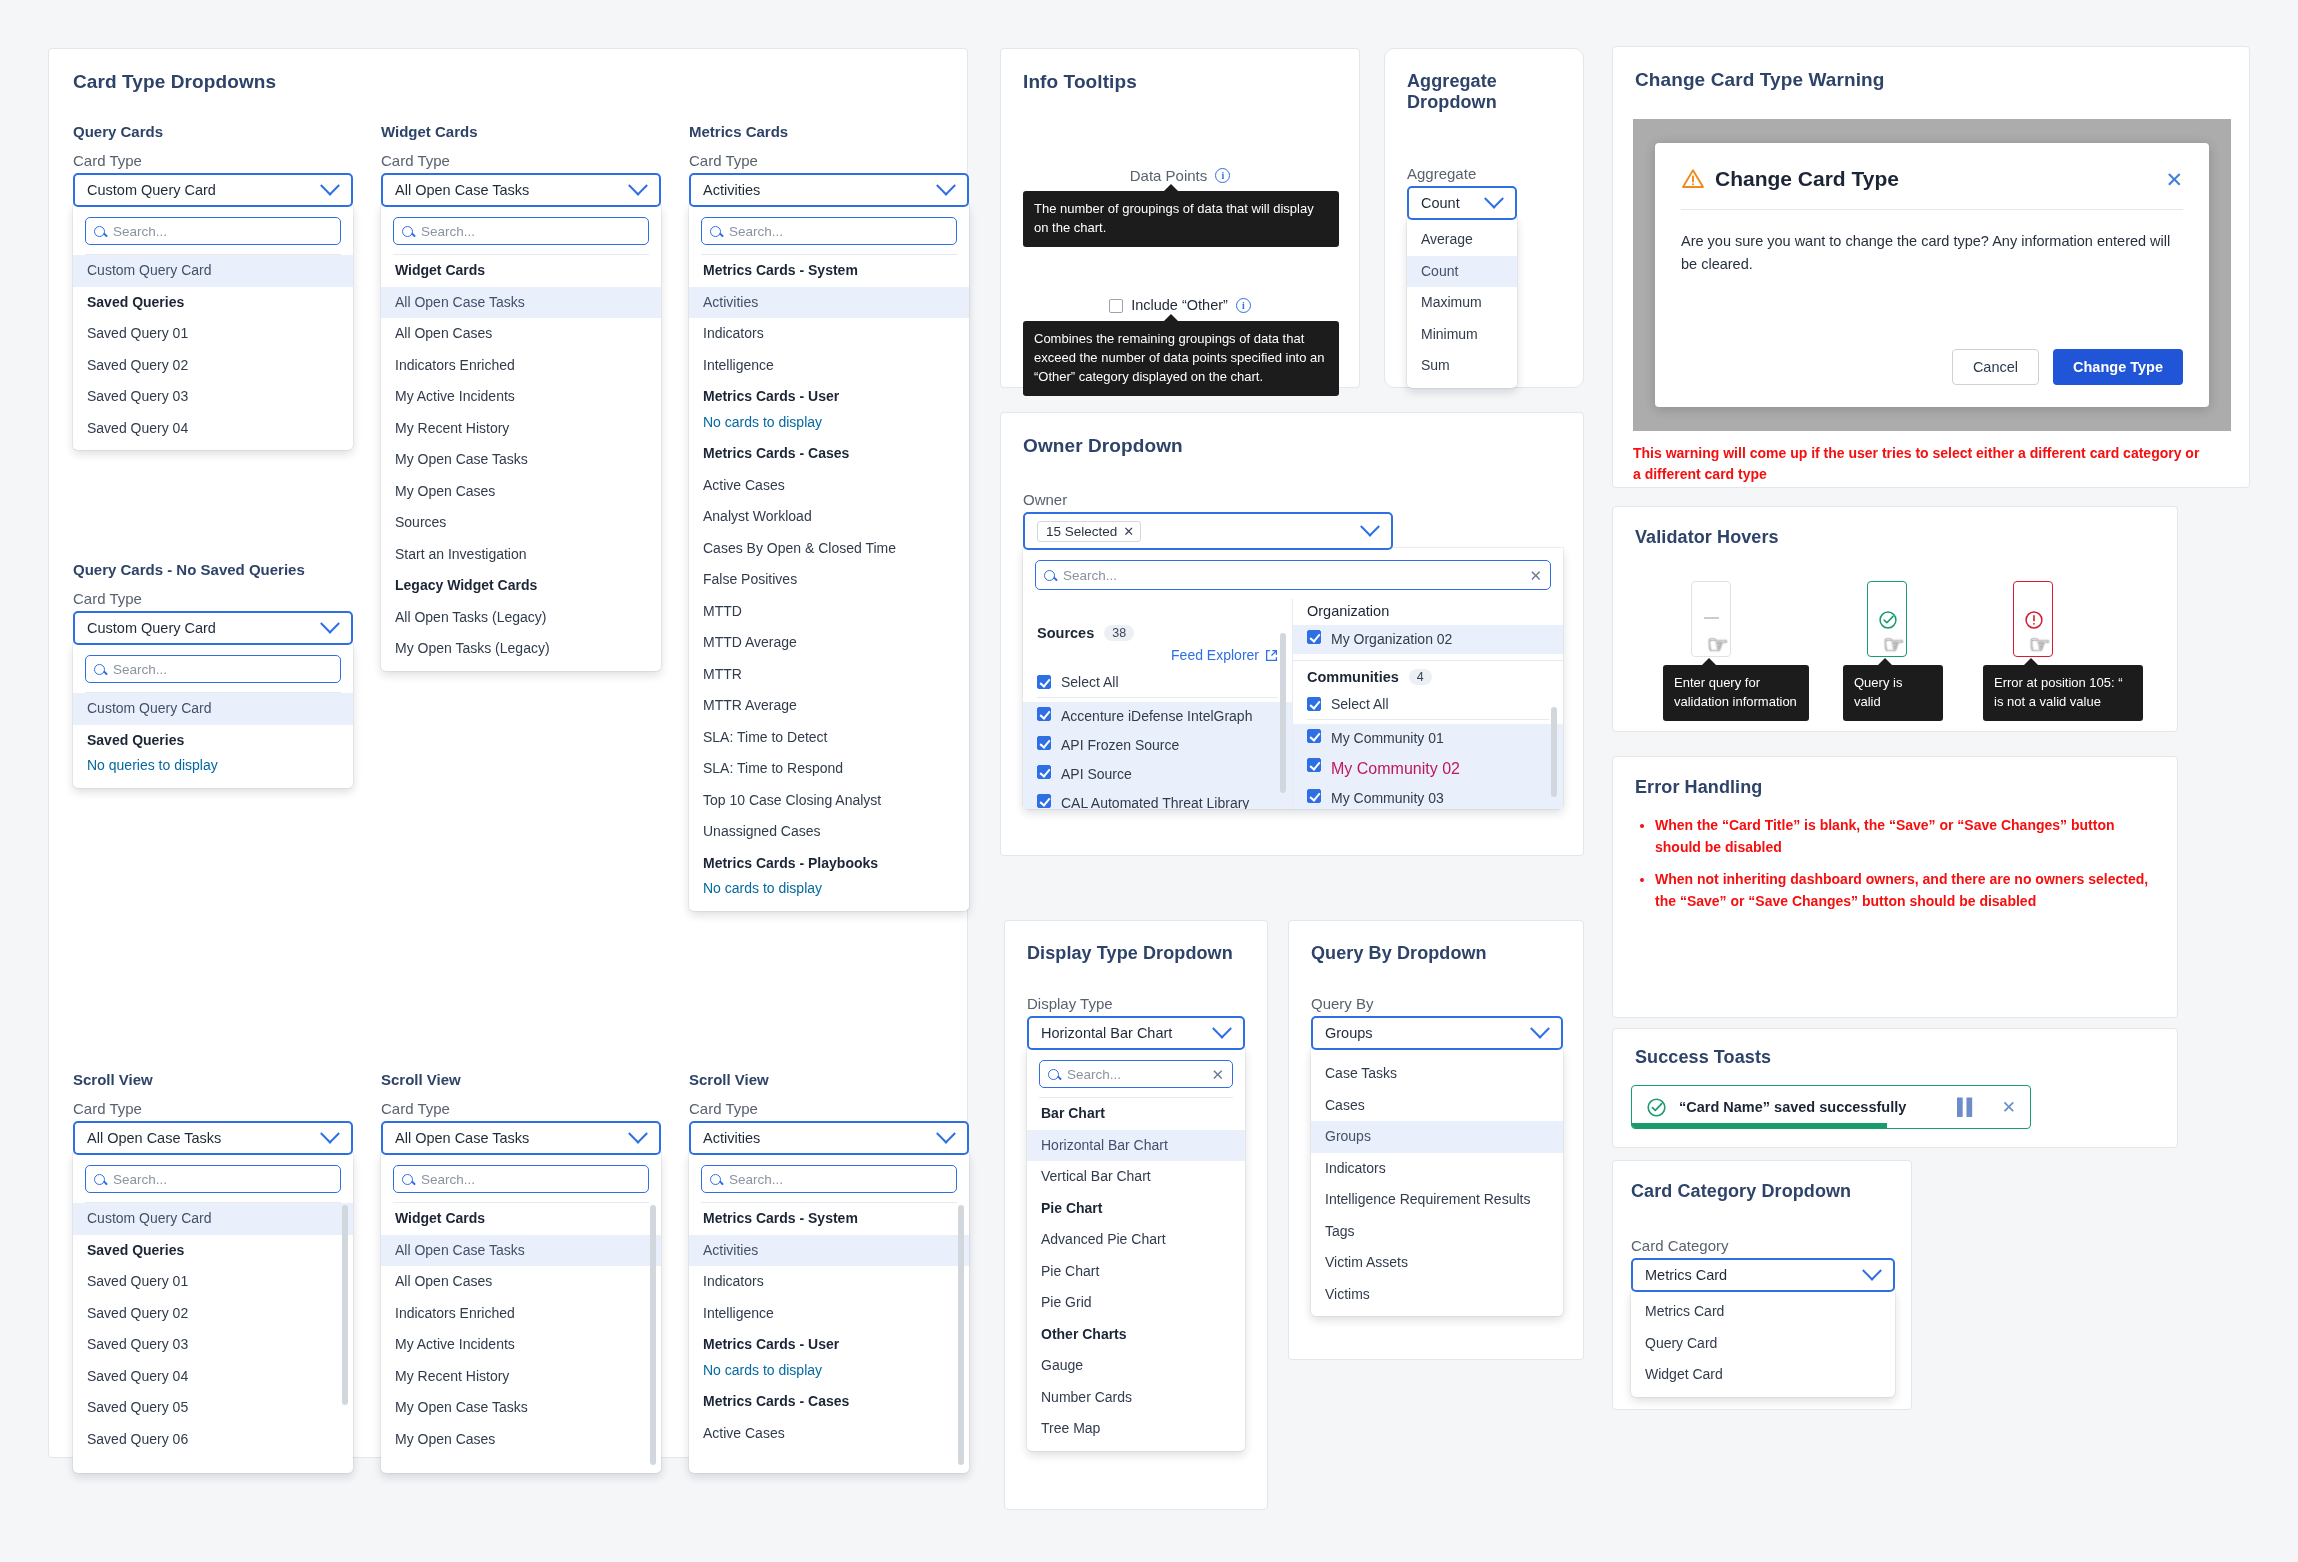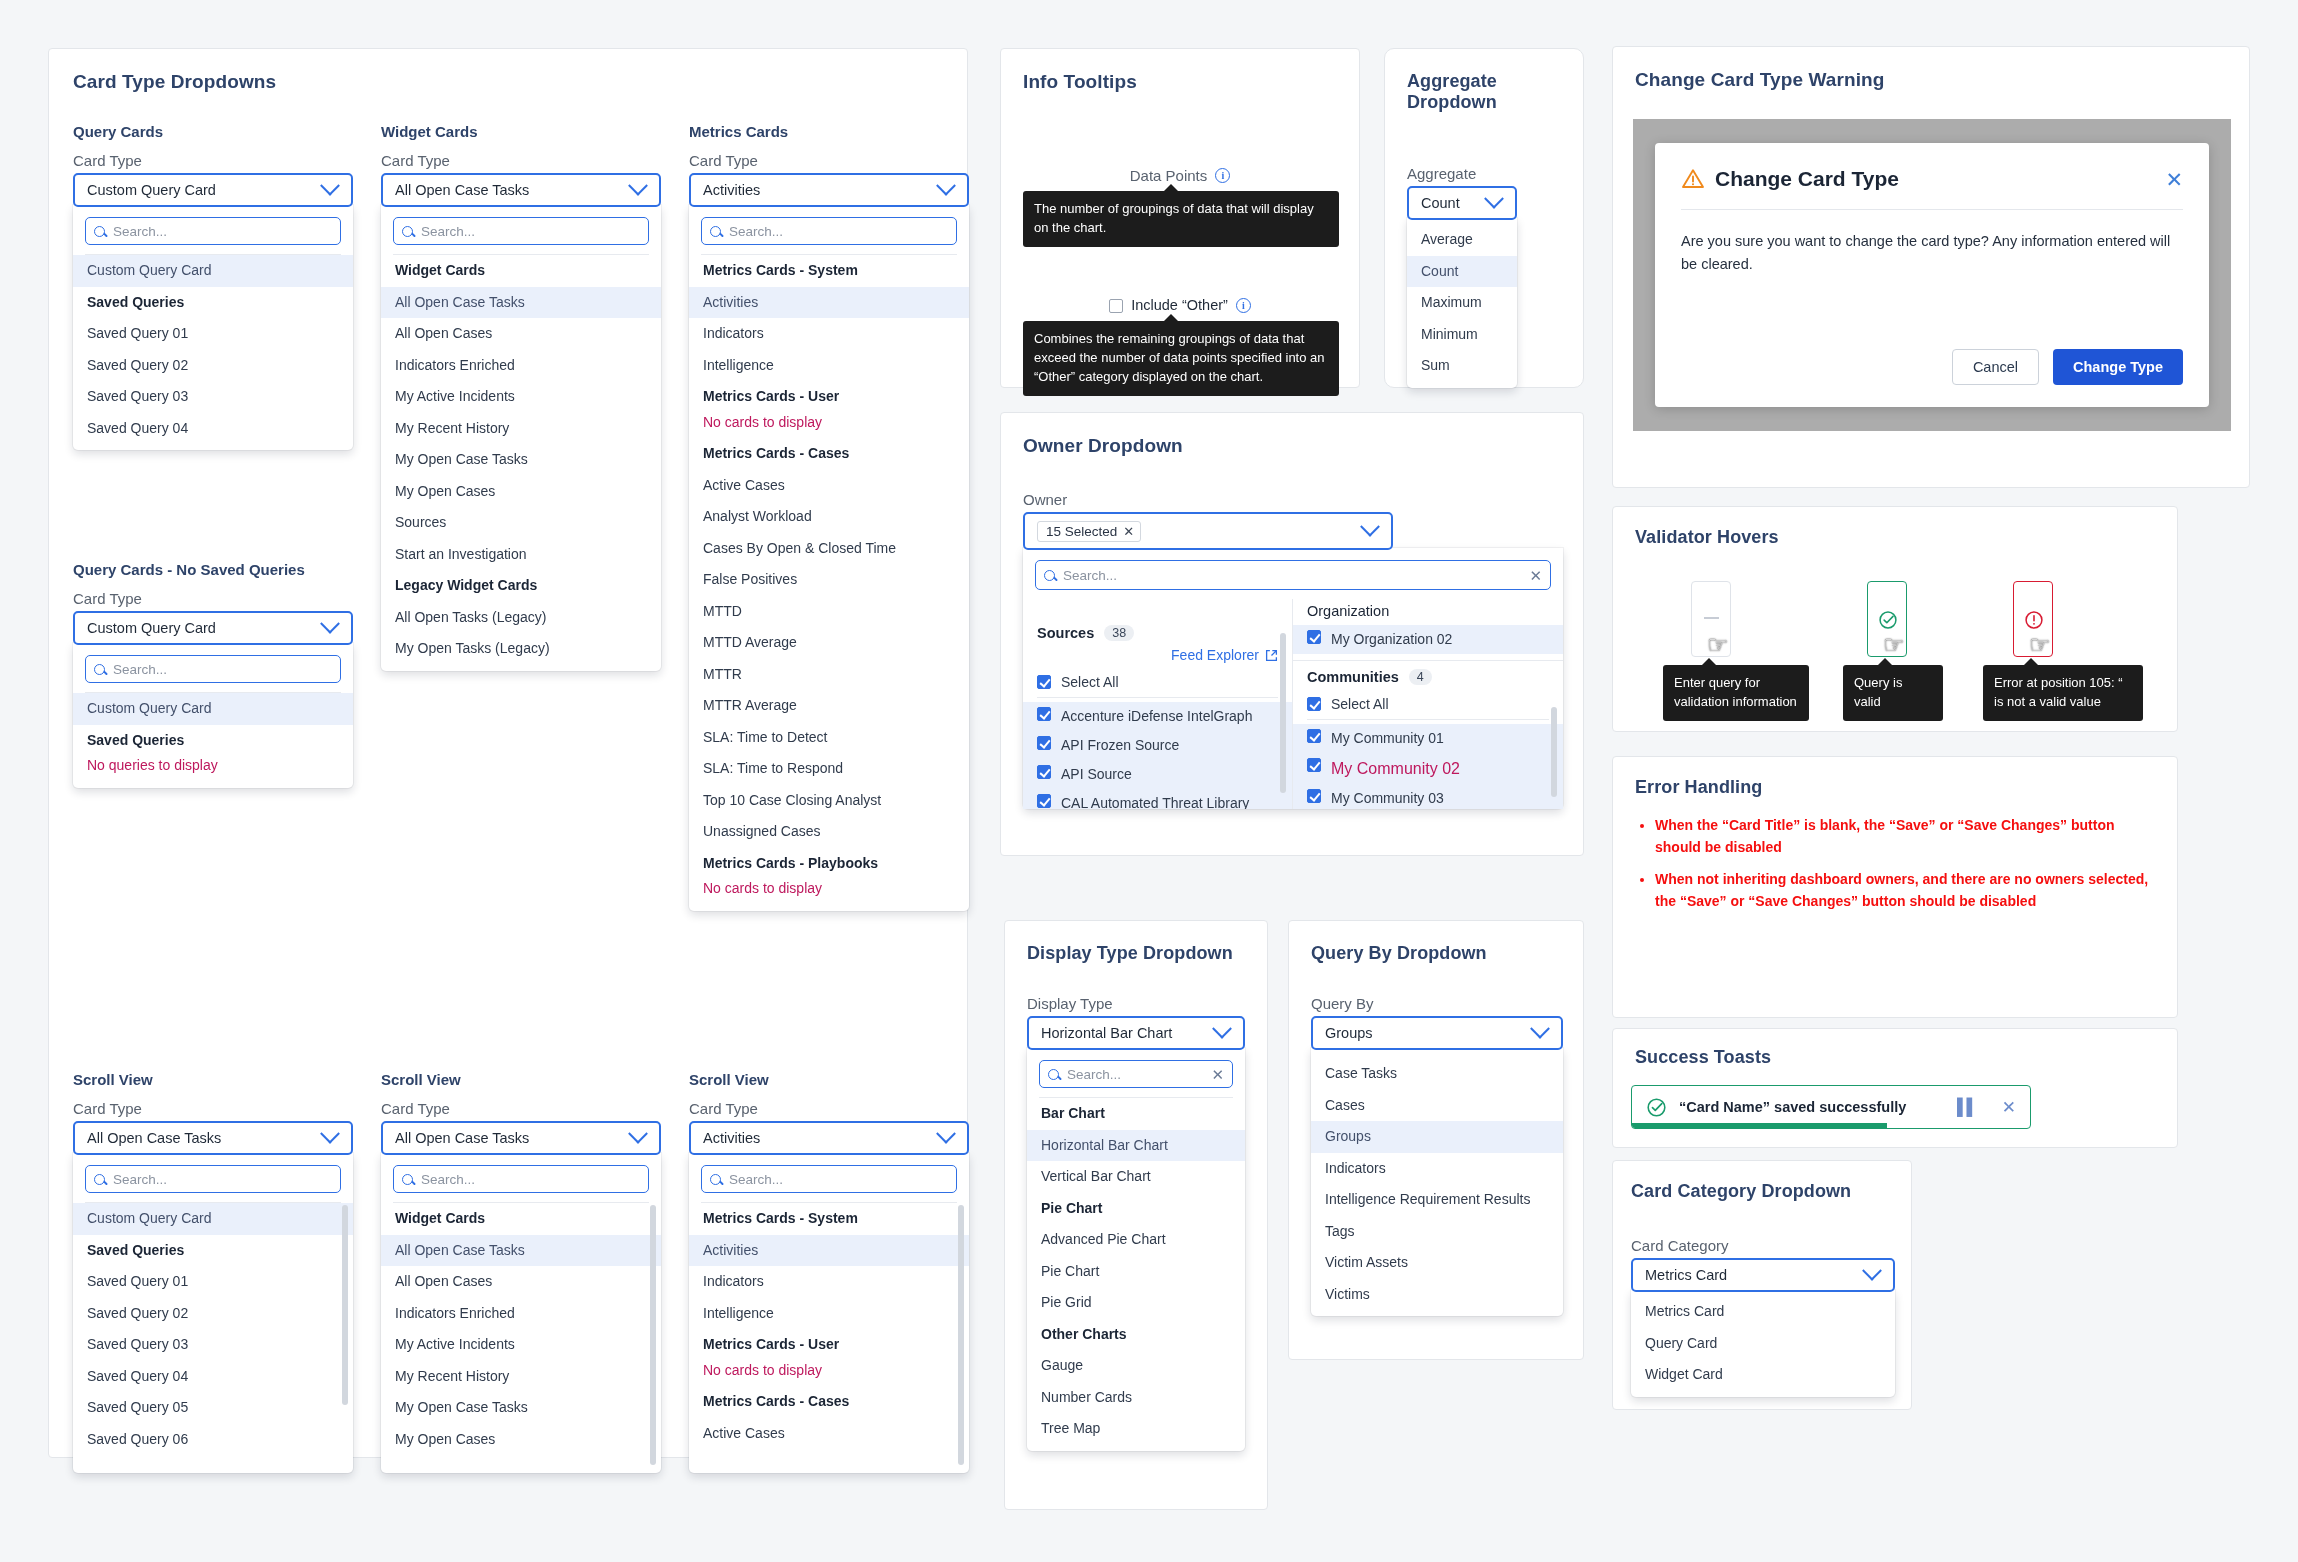--- a/index.html
+++ b/index.html
@@ -102,21 +102,21 @@
 
   .opt {
     font-size:14px;
     padding:7px 14px;
     color:#303b4c;
     line-height:1.25;
     white-space:nowrap;
   }
   .opt.group { font-weight:700; color:#1b2535; }
   .opt.sel { background:#eaf0fb; color:#43506b; }
-  .opt.empty { color:#be185d; padding-top:1px; }
+  .opt.empty { color:#0369a1; padding-top:1px; }
 
   .scroller { position:relative; overflow:hidden; }
   .sbar {
     position:absolute; right:5px; width:6px;
     border-radius:3px; background:#d2d7de;
   }
 
   
   .tip {
     background:#1c1c1c; color:#fff;
@@ -630,20 +630,21 @@
         </div>
         <div style="height:1px;background:#e4e7ec;margin:18px 0 20px 0;"></div>
         <div style="font-size:14.5px;line-height:1.6;color:#26303f;">Are you sure you want to change the card type? Any information entered will be cleared.</div>
         <div style="position:absolute;right:26px;bottom:22px;display:flex;gap:14px;">
           <button class="btn ghost">Cancel</button>
           <button class="btn primary">Change Type</button>
         </div>
       </div>
     </div>
 
+    <div class="warn-note" style="position:absolute;left:20px;top:396px;width:576px;">This warning will come up if the user tries to select either a different card category or a different card type</div>
   </div>
 
   <div class="panel" style="left:1612px;top:506px;width:566px;height:226px;">
     <div class="panel-title" style="position:absolute;left:22px;top:20px;font-size:18px;">Validator Hovers</div>
 
     <div style="position:absolute;left:78px;top:74px;">
       <div class="vbox" style="left:0;top:0;border-color:#dfe3e9;position:relative;">
         <div style="position:absolute;left:12px;top:35px;width:15px;height:2px;background:#c7ccd5;"></div>
       </div>
       <div class="cursor" style="left:16px;top:52px;">☞</div>

